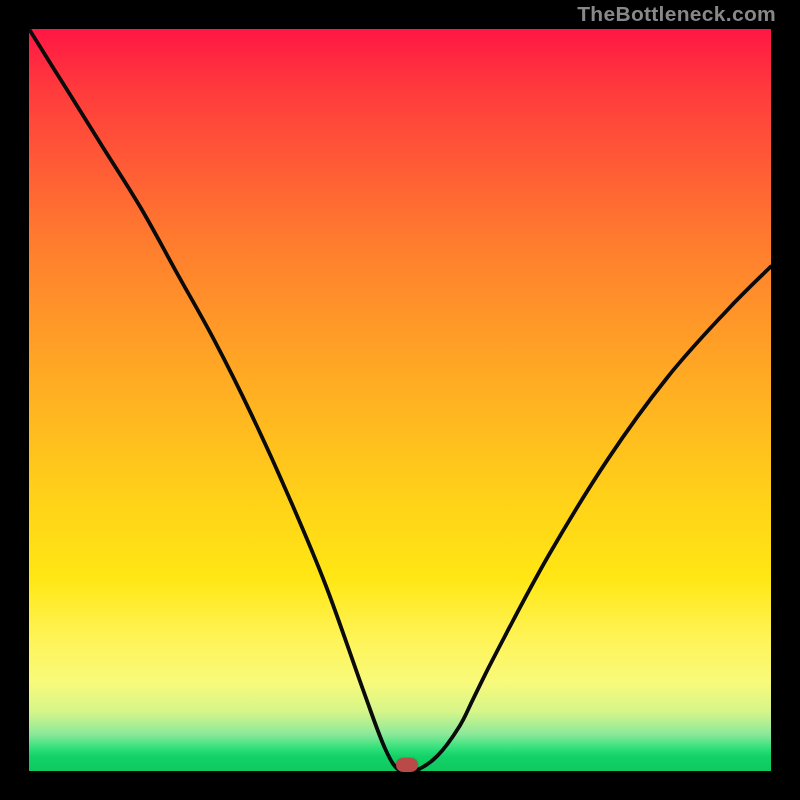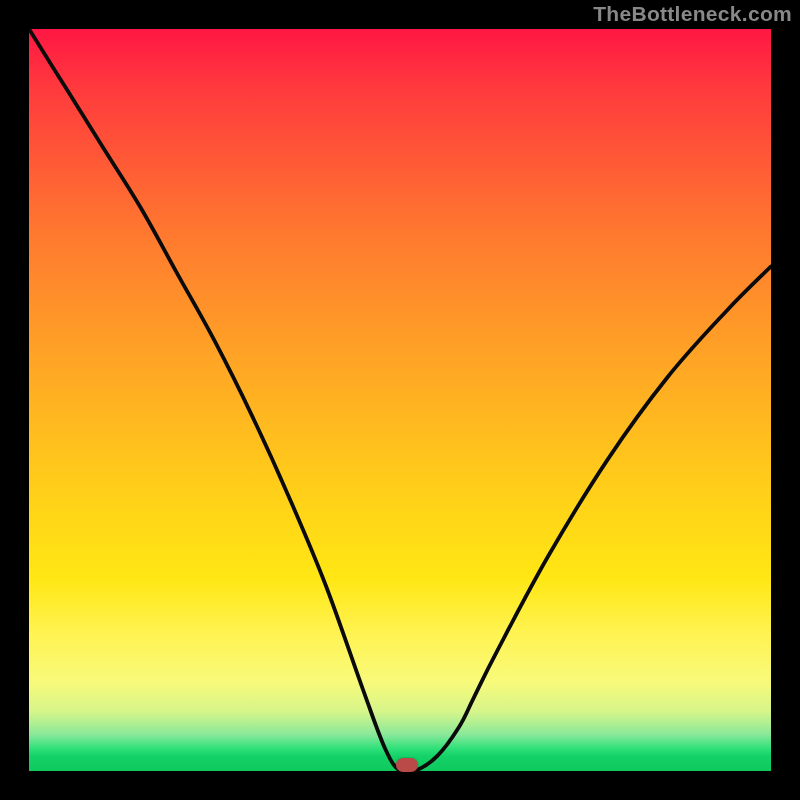--- a/index.html
+++ b/index.html
@@ -61,21 +61,21 @@
     position: absolute;
     width: 22px;
     height: 14px;
     border-radius: 7px;
     background: #b94a48;
     box-shadow: 0 0 0 1px rgba(0,0,0,0.1);
   }
   .watermark {
     position: absolute;
     top: 2px;
-    right: 8px;
+    right: 24px;
     color: #888;
     font-size: 21px;
     font-weight: 600;
     letter-spacing: 0.3px;
   }
 </style>
 </head>
 <body>
 
 <div class="outer">

